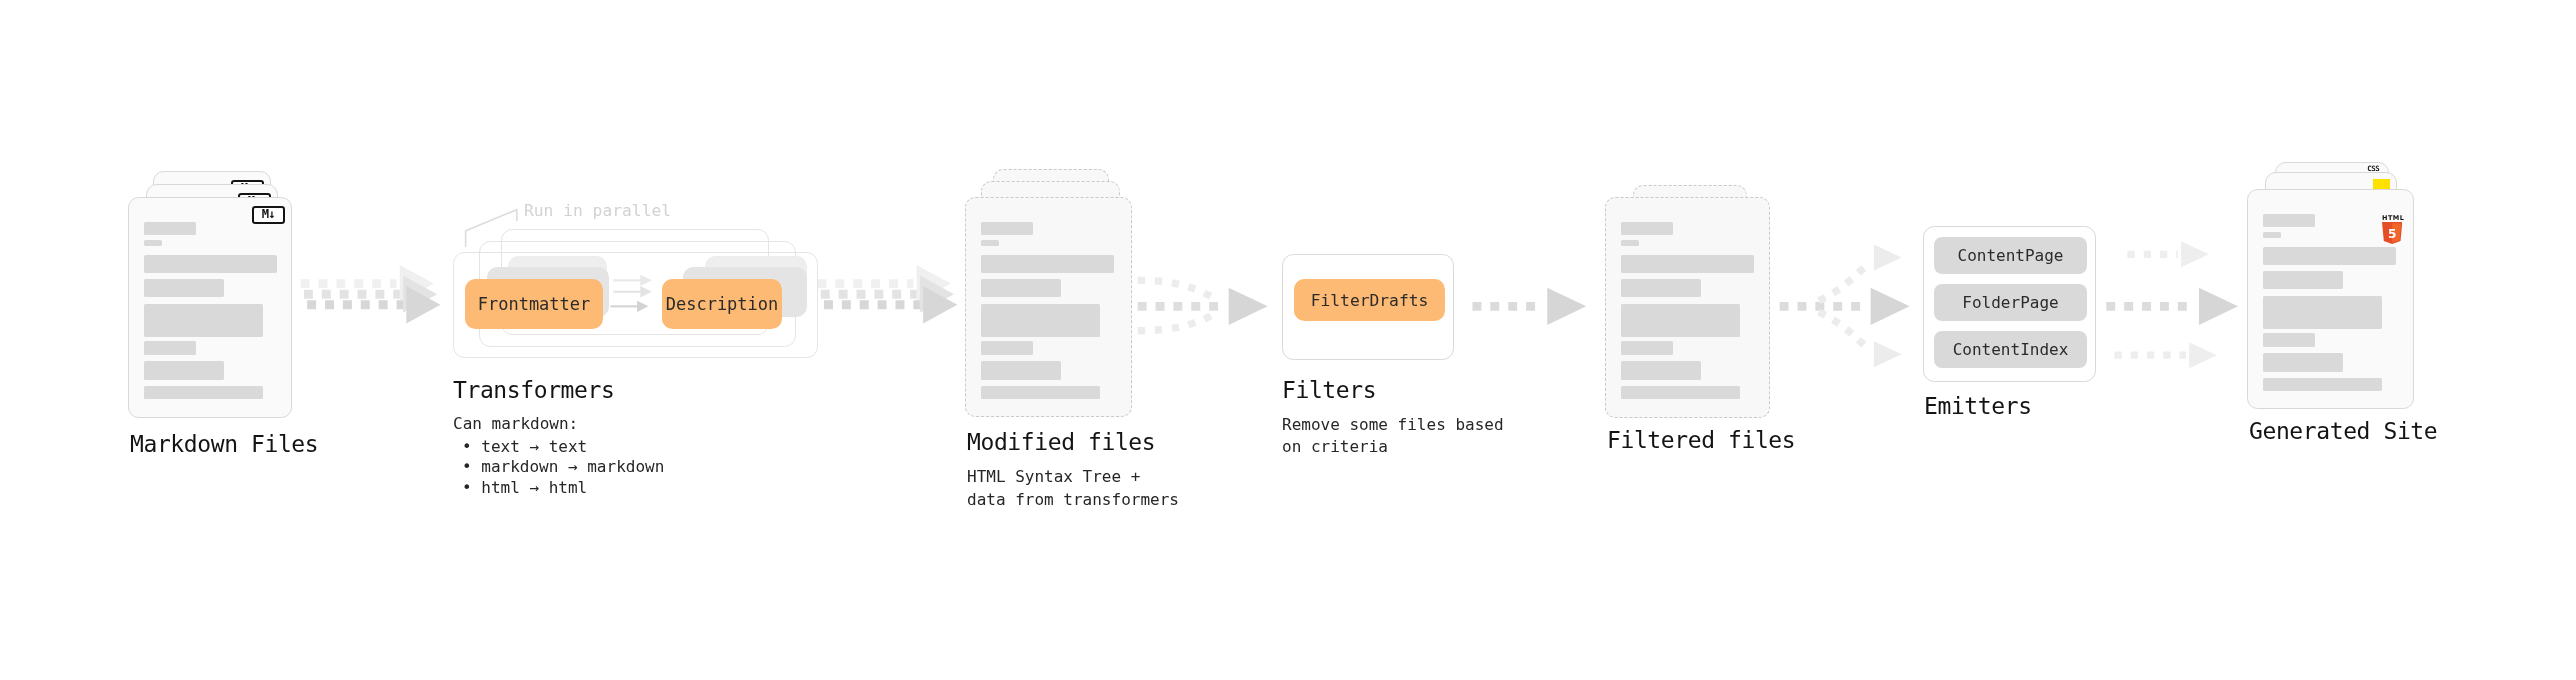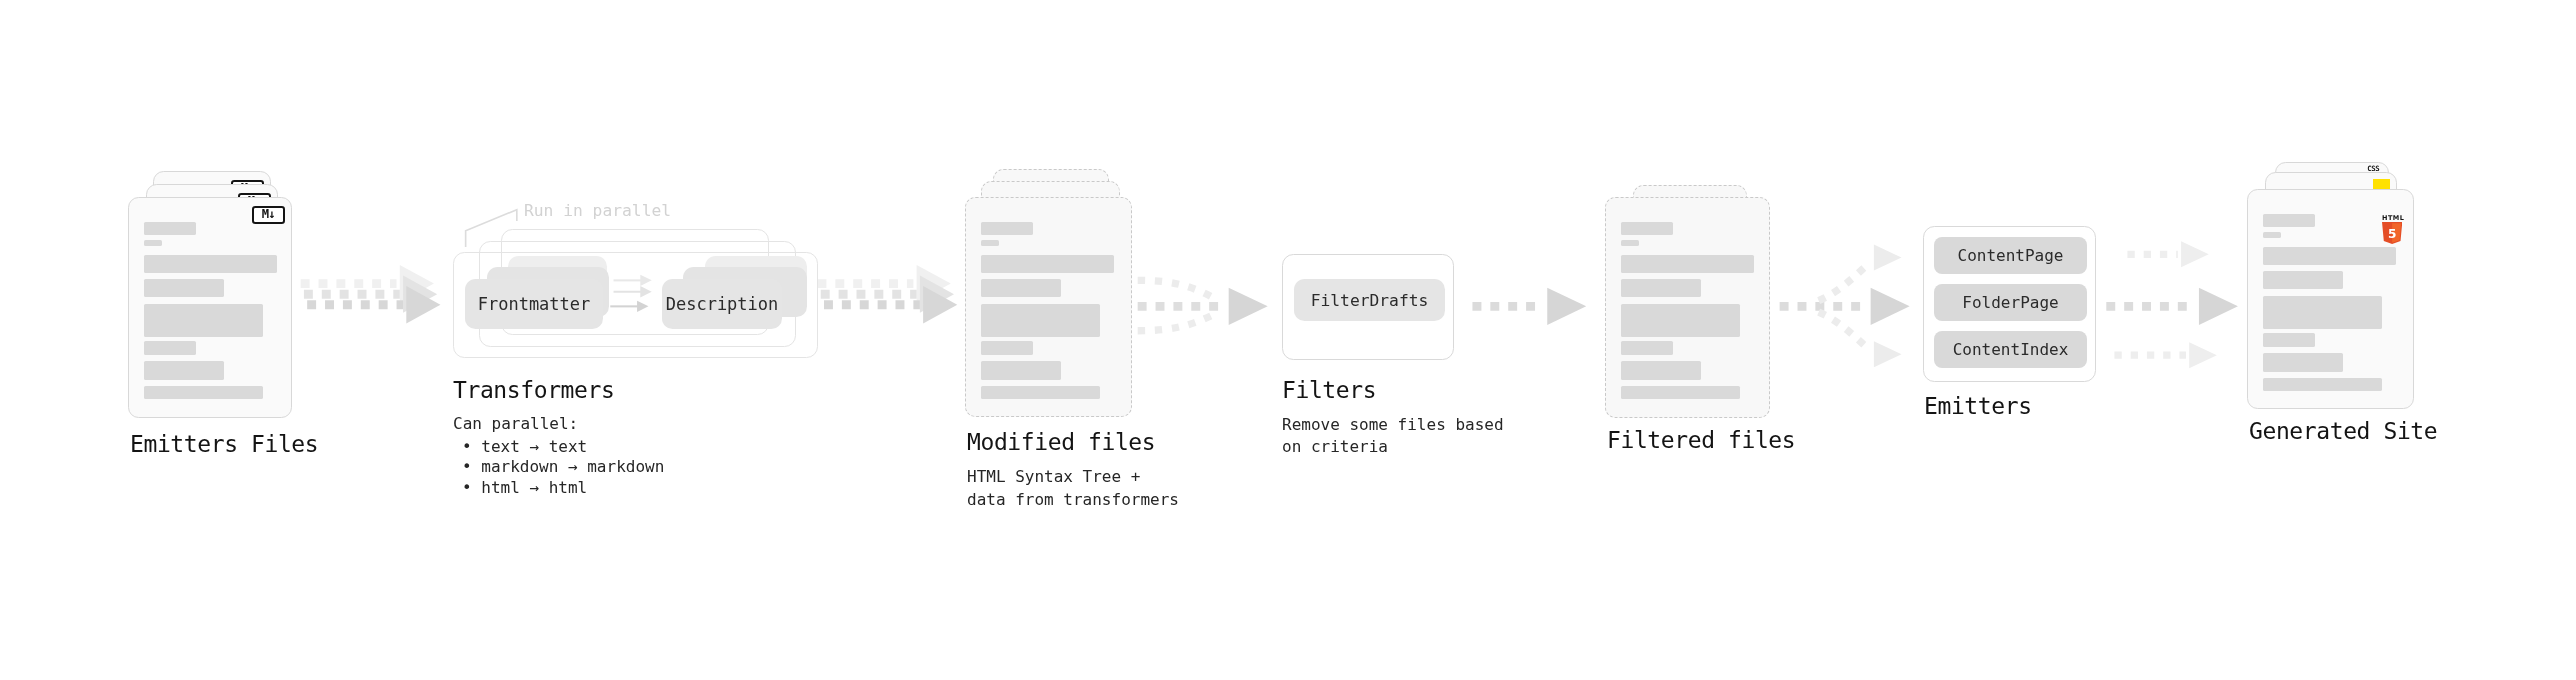--- a/index.html
+++ b/index.html
@@ -22,21 +22,21 @@
   .css-badge{position:absolute;top:2.4px;right:6.5px;width:16.3px;text-align:center;}
   .css-word{font-size:7.3px;font-weight:bold;color:#141414;line-height:7.3px;letter-spacing:-0.4px;}
   .css-bar{margin-top:0.8px;height:3.3px;background:#2D67E8;border-radius:0.8px;}
   .js-badge{position:absolute;top:5.7px;right:5.7px;width:17px;height:10.6px;background:#FFE100;}
   .html5-badge{position:absolute;top:4.9px;right:10.6px;width:20.3px;text-align:center;}
   .html5-word{font-size:6.5px;font-weight:bold;color:#141414;letter-spacing:0.4px;line-height:7.3px;font-family:"DejaVu Sans","Liberation Sans",sans-serif;margin-top:20px;}
 
   
   .tbox{position:absolute;border:1.6px solid #e4e4e4;border-radius:11.4px;box-sizing:border-box;background:transparent;}
   .obox{position:absolute;border:1.6px solid #d9d9d9;border-radius:11.4px;box-sizing:border-box;background:#fff;}
-  .pill{position:absolute;background:#e5e5e5;border-radius:10.6px;display:flex;align-items:center;justify-content:center;
+  .pill{position:absolute;background:#fdba74;border-radius:10.6px;display:flex;align-items:center;justify-content:center;
         font-size:17px;color:#2b2b2b;}
   .pill.ghost1{background:#e4e4e4;}
   .pill.ghost2{background:#eeeeee;}
   .epill{position:absolute;background:#d9d9d9;border-radius:8.1px;display:flex;align-items:center;justify-content:center;
          font-size:16px;color:#2b2b2b;width:153px;height:37px;left:1934px;}
 
   .stage-label{position:absolute;font-size:23px;font-weight:500;color:#141414;letter-spacing:-0.4px;white-space:nowrap;}
   .stage-desc{position:absolute;font-size:16px;color:#262626;white-space:pre-line;line-height:22px;}
   .bullets{position:absolute;font-size:16px;color:#262626;}
   .bullets div{height:20.3px;line-height:20.3px;white-space:nowrap;}
@@ -125,39 +125,39 @@
       <div class="bar b1"></div>
       <div class="bar b2"></div>
       <div class="bar b3"></div>
       <div class="bar b4"></div>
       <div class="bar b5"></div>
       <div class="bar b6"></div>
       <div class="bar b7"></div>
       <div class="bar b8"></div>
     </div>
   </div>
-  <div class="stage-label" style="left:130px;top:431px;">Emitters Files</div>
+  <div class="stage-label" style="left:130px;top:431px;">Markdown Files</div>
 
   <div>
     <div class="tbox" style="left:501px;top:229px;width:268px;height:106px;"></div>
     <div class="tbox" style="left:479px;top:241px;width:317px;height:106px;"></div>
     <div class="tbox" style="left:453px;top:252px;width:365px;height:106px;"></div>
 
     <div class="pill ghost2" style="left:508px;top:256px;width:99px;height:46px;"></div>
     <div class="pill ghost1" style="left:487px;top:267px;width:122px;height:50px;"></div>
     <div class="pill" style="left:465px;top:279px;width:138px;height:50px;">Frontmatter</div>
 
     <div class="pill ghost2" style="left:705px;top:256px;width:102px;height:46px;"></div>
     <div class="pill ghost1" style="left:683px;top:267px;width:124px;height:50px;"></div>
     <div class="pill" style="left:662px;top:279px;width:120px;height:50px;">Description</div>
 
     <div class="callout-label" style="left:524px;top:201px;">Run in parallel</div>
   </div>
   <div class="stage-label" style="left:453px;top:377px;">Transformers</div>
-  <div class="stage-desc" style="left:453px;top:414px;line-height:20.3px;">Can parallel:</div>
+  <div class="stage-desc" style="left:453px;top:414px;line-height:20.3px;">Can markdown:</div>
   <div class="bullets" style="left:462px;top:437px;">
     <div>• text → text</div>
     <div>• markdown → markdown</div>
     <div>• html → html</div>
   </div>
 
   <div>
     <div class="card dashed" style="left:993px;top:169px;width:116px;height:199px;"></div>
     <div class="card dashed" style="left:981px;top:181px;width:139px;height:203px;"></div>
     <div class="card dashed" style="left:965px;top:197px;width:167px;height:220px;">

